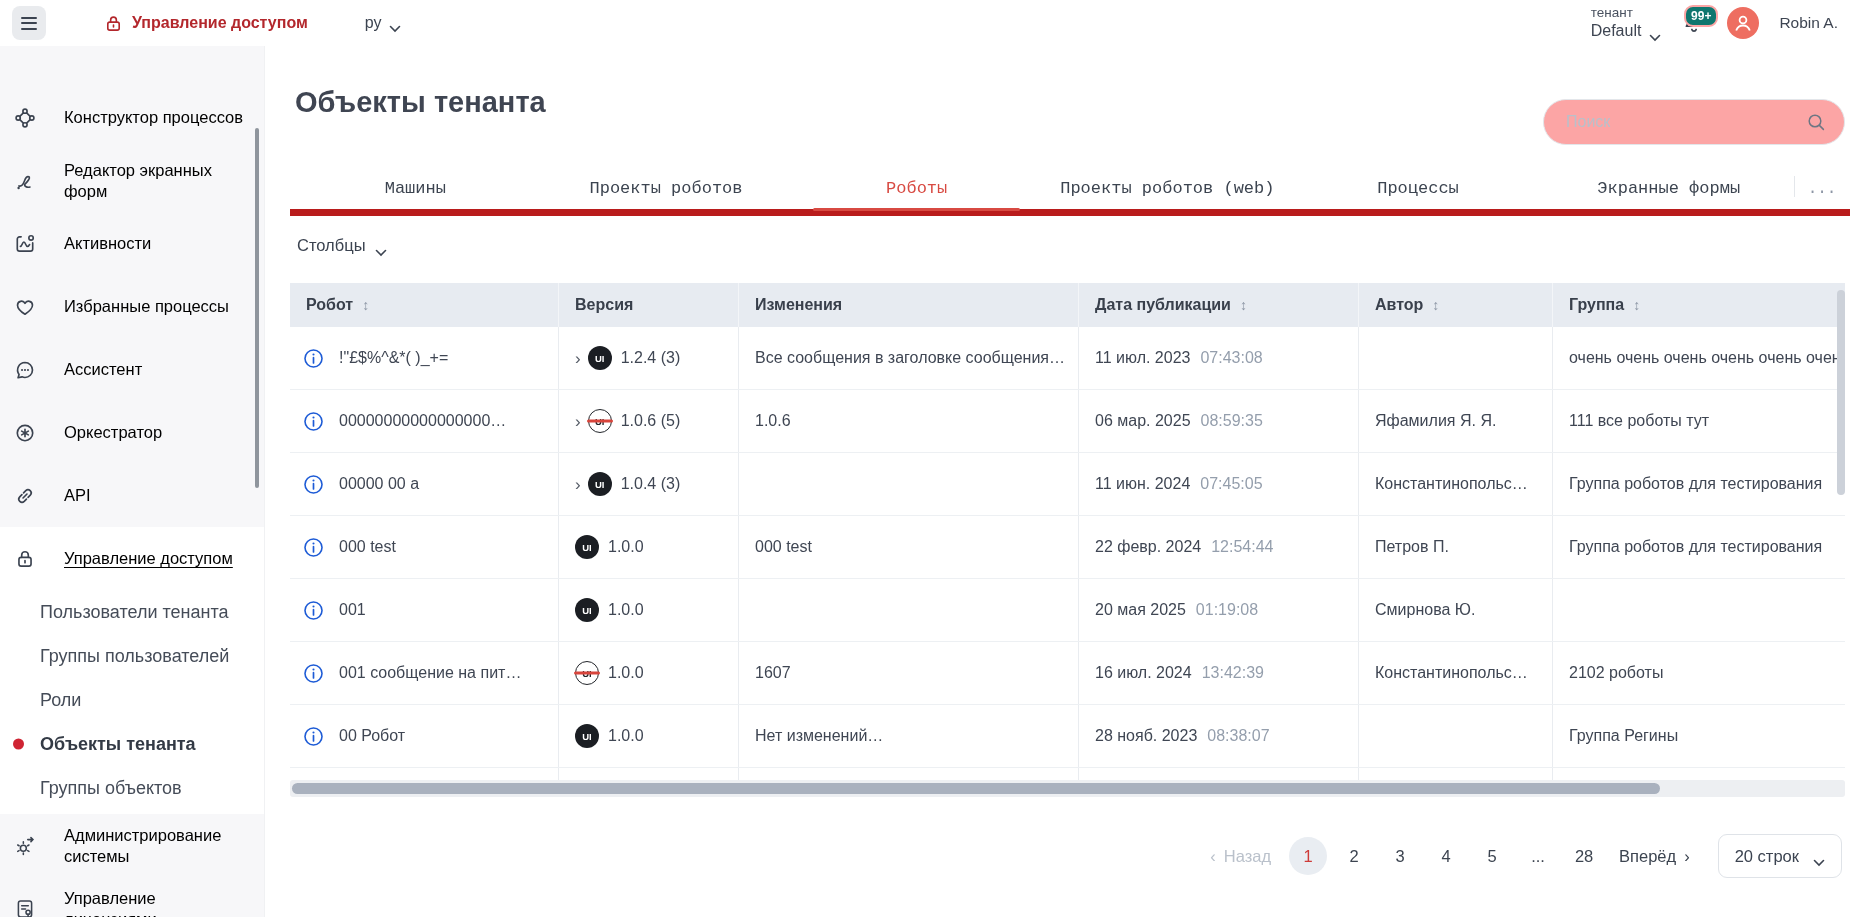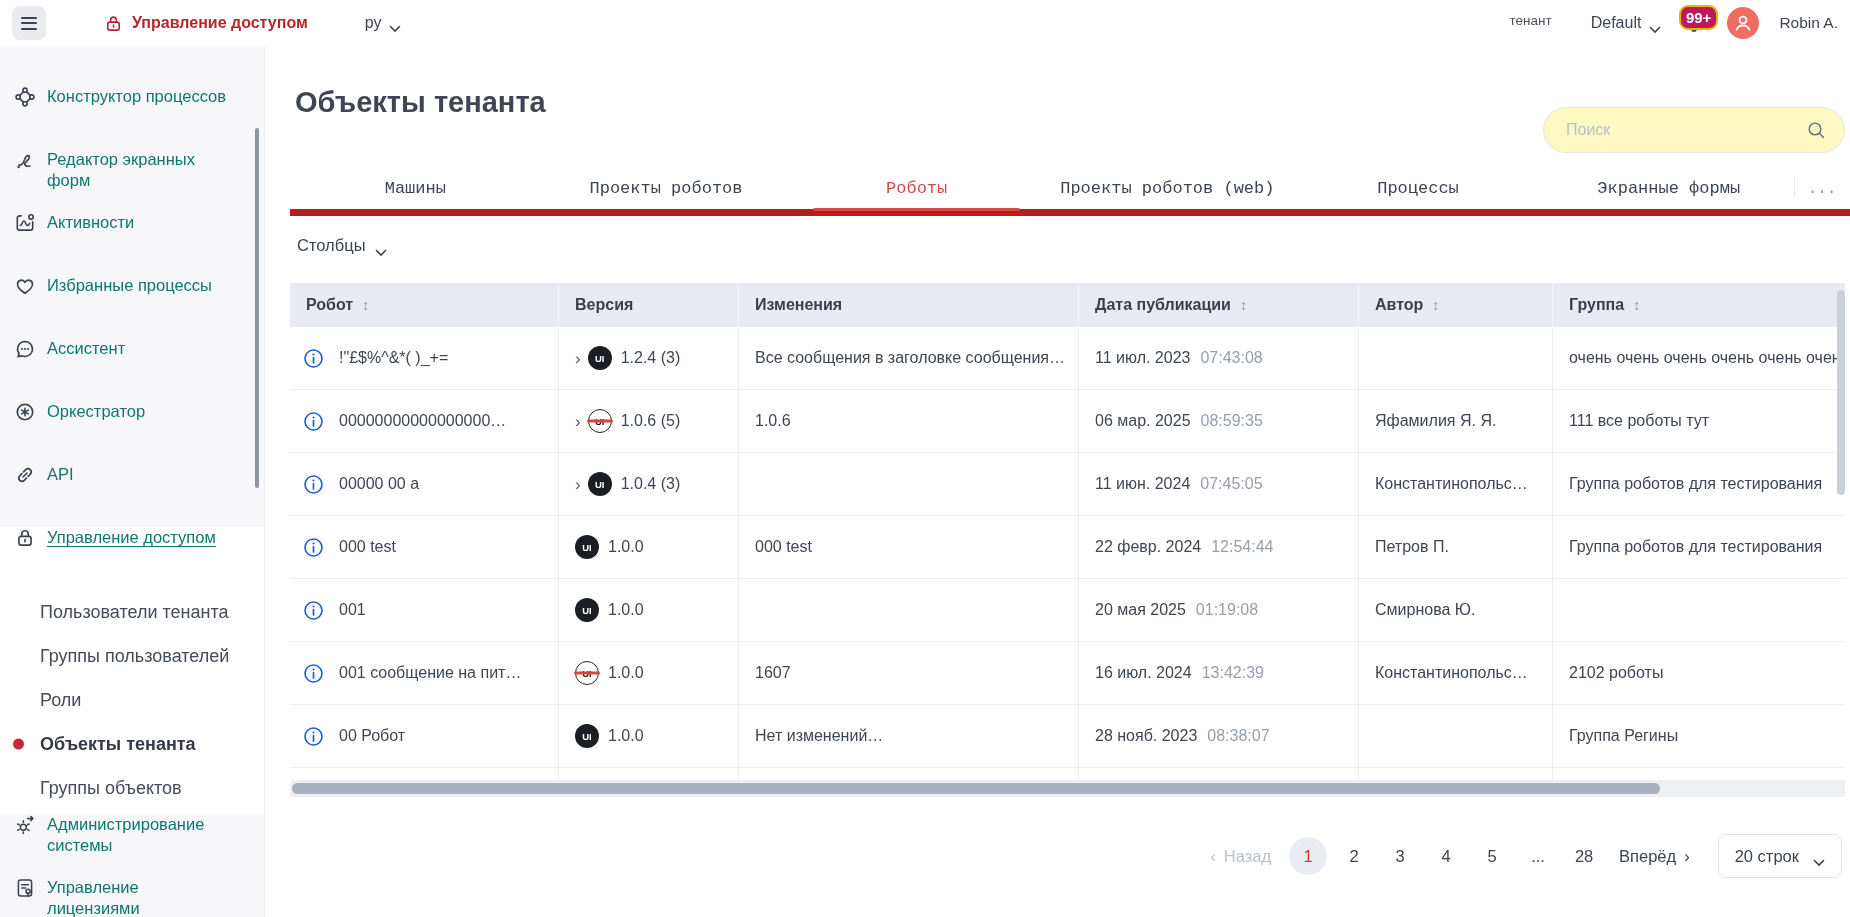--- a/index.html
+++ b/index.html
@@ -11,54 +11,54 @@
     display:flex; align-items:center; padding-left:12px; z-index:20; }
   .burger { width:34px; height:34px; border:none; background:#e9ebee; border-radius:8px;
     display:flex; flex-direction:column; justify-content:center; align-items:center; gap:3.5px; cursor:pointer; }
   .burger span { width:16px; height:2px; background:#3b4350; border-radius:1px; }
   .logo { display:flex; align-items:center; gap:9px; margin-left:58px; }
   .logo-lock { color:#b3272c; width:19px; height:19px; display:inline-flex; }
   .logo-text { color:#b3272c; font-size:16px; font-weight:700; }
   .lang { display:flex; align-items:center; gap:7px; margin-left:57px; font-size:16px; color:#3b4350; cursor:pointer; }
   .chev { width:12px; height:8px; display:inline-block; }
   .topbar-right { position:absolute; right:12px; top:0; height:46px; display:flex; align-items:center; gap:20px; }
-  .tenant { display:flex; flex-direction:row; line-height:1.25; cursor:pointer;gap:39px; }
+  .tenant { display:flex; flex-direction:column; line-height:1.25; cursor:pointer; }
   .tenant-label { font-size:13.5px; color:#4a5260; }
   .tenant-value { font-size:16px; color:#3e4552; display:flex; align-items:center; gap:8px; }
   .bell-wrap { position:relative; width:26px; height:26px; cursor:pointer; color:#3b4350; }
-  .bell-badge { position:absolute; top:-5px; right:-11px; background:#be185d; color:#fff;
-    font-size:15px; font-weight:700; border-radius:9px; padding:2px 5px; border:2px solid #eab308; }
+  .bell-badge { position:absolute; top:-5px; right:-11px; background:#0f766e; color:#fff;
+    font-size:12px; font-weight:700; border-radius:9px; padding:2px 5px; border:2px solid #fca5a5; }
   .avatar { width:32px; height:32px; border-radius:50%; background:#ee6e61; display:flex;
     align-items:center; justify-content:center; cursor:pointer; overflow:hidden; }
   .user-name { font-size:15.5px; color:#3e4552; cursor:pointer; }
 
   
   .sidebar { position:absolute; top:46px; left:0; width:265px; bottom:0; background:#f7f7f9;
     border-right:1px solid #f0f1f3; overflow:hidden; }
   .sb-scroll { padding-top:40px; }
-  .sb-main { height:63px; display:flex; gap:11px; padding:0 10px 0 14px;
-    font-size:16.5px; font-weight:500; color:#0f766e; cursor:pointer; }
+  .sb-main { height:63px; display:flex; align-items:center; gap:28px; padding:0 10px 0 14px;
+    font-size:16.5px; font-weight:500; color:#000000; cursor:pointer; }
   .sb-main .sb-icon { width:22px; height:22px; flex:0 0 22px; color:#3b4350; display:flex; align-items:center; }
   .sb-main .label { line-height:21px; }
   .sb-main.wrap .label { max-width:155px; }
   .sb-main .label.und { text-decoration:underline; text-underline-offset:3px; }
   .sb-sub { height:44px; display:flex; align-items:center; padding:0 10px 0 40px; position:relative;
     font-size:18px; color:#454c58; cursor:pointer; }
   .sb-sub.active { font-weight:700; color:#333a45; }
   .sb-sub .dot { position:absolute; left:13px; top:50%; transform:translateY(-50%);
     width:11px; height:11px; border-radius:50%; background:#cf2433; }
   .sb-white { background:#fff; padding-bottom:4px; }
   .sb-scrollbar { position:absolute; right:5px; top:82px; width:4px; height:360px;
     background:#8f959d; border-radius:2px; }
 
   
   .main { position:absolute; left:265px; top:46px; right:0; bottom:0; background:#fff; }
   .page-title { position:absolute; left:30px; top:40px; font-size:29px; font-weight:700; color:#3f4552; }
-  .search { position:absolute; right:5px; top:61px; width:302px; height:46px; border:1px solid #e3e6ea;
-    border-radius:24px; background:#fef9c3; display:flex; align-items:center; padding:0 18px 0 22px; }
+  .search { position:absolute; right:5px; top:53px; width:302px; height:46px; border:1px solid #e3e6ea;
+    border-radius:24px; background:#fca5a5; display:flex; align-items:center; padding:0 18px 0 22px; }
   .search input { flex:1; border:none; outline:none; font-size:16px; color:#3b4350; background:transparent;
     font-family:"Liberation Sans", sans-serif; }
   .search input::placeholder { color:#b9c0ca; }
   .search .mag { width:20px; height:20px; color:#6d7683; cursor:pointer; }
 
   .tabs { position:absolute; left:25px; right:0; top:122px; height:48px; display:flex;
     border-bottom:7px solid #b91c1c;font-family:Liberation Mono, monospace; }
   .tab { flex:1; display:flex; align-items:center; justify-content:center; font-size:17px;
     color:#3c4450; cursor:pointer; position:relative; }
   .tab.active { color:#d84a42; }

